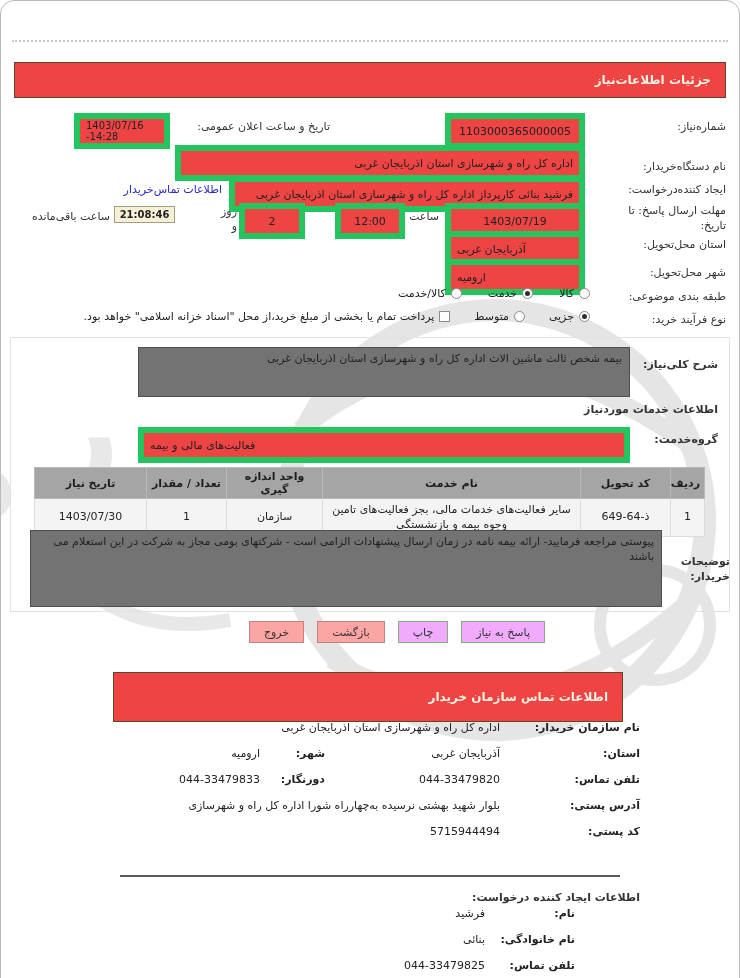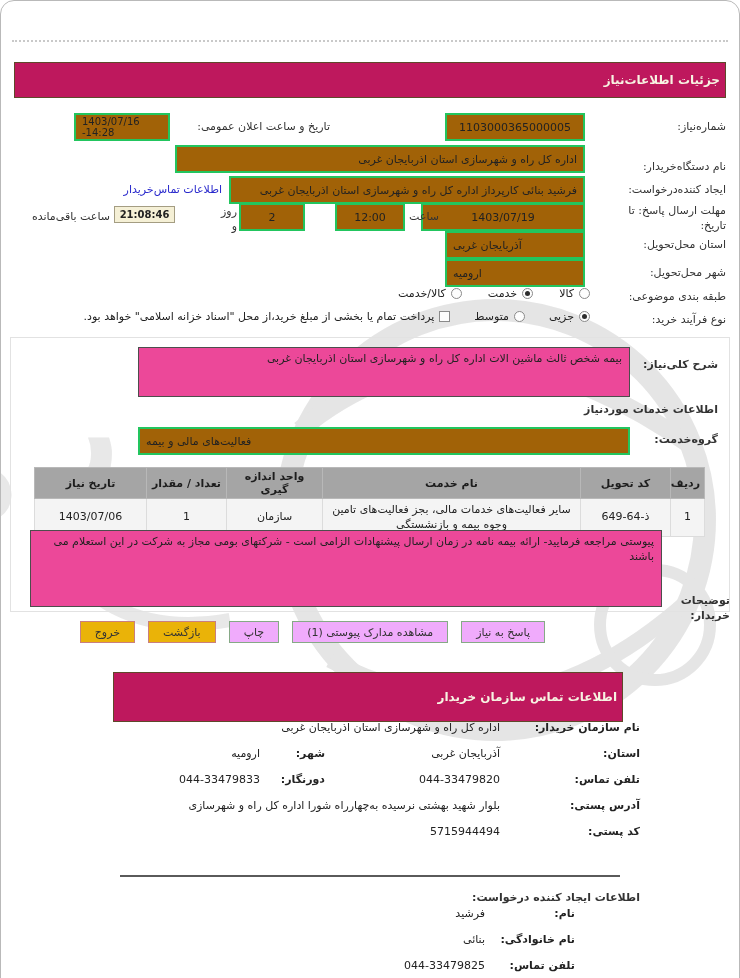--- a/index.html
+++ b/index.html
@@ -6,49 +6,49 @@
   html,body { width:740px; height:978px; background:#fff; }
   body {
     font-family:"DejaVu Sans", sans-serif;
     font-size:11px; color:#222;
     direction:rtl; position:relative; overflow:hidden;
   }
   .page-border { position:absolute; top:0; left:0; right:0; height:1100px;
     border:1px solid #b9b9b9; border-radius:14px 14px 0 0; pointer-events:none; z-index:5; }
   .dotted-sep { position:absolute; top:40px; left:12px; right:12px;
     border-top:2px dotted #c9c9c9; z-index:1; }
-  .section-header { position:absolute; z-index:2; background:#be185d; border:1px solid #5f482a;
+  .section-header { position:absolute; z-index:2; background:#ef4444; border:1px solid #5f482a;
     color:#f7f3e2; font-weight:bold; font-size:12px; display:flex; align-items:center;
-    padding-right:5px; }
+    padding-right:14px; }
   .lbl { position:absolute; z-index:2; color:#333; text-align:right; line-height:1.35; }
   .lbl.b { font-weight:bold; }
-  .box { position:absolute; z-index:2; background:#a16207; border:2px solid #22c55e;
+  .box { position:absolute; z-index:2; background:#ef4444; border:6px solid #22c55e;
     display:flex; align-items:center; padding:12px 6px; height:25px; }
   .box.center { justify-content:center; }
   .ltr { direction:ltr; unicode-bidi:embed; }
   .link { color:#2929cc; cursor:pointer; }
-  .bigbox { position:absolute; z-index:2; background:#ec4899; border:1px solid #4d4d4d;
+  .bigbox { position:absolute; z-index:2; background:#737373; border:1px solid #4d4d4d;
     padding:3px 7px; text-align:right; line-height:1.4; overflow:hidden; }
   .panel { position:absolute; z-index:1; border:1px solid #e2e2e2; background:transparent; }
   .opt-row { position:absolute; z-index:2; display:flex; align-items:center; gap:26px; }
   .opt { display:flex; align-items:center; gap:5px; white-space:nowrap;justify-content:center; }
   .radio { width:11px; height:11px; border:1px solid #8a8a8a; border-radius:50%;
     background:#fdfdfd; display:inline-flex; align-items:center; justify-content:center; flex:0 0 auto; }
   .radio.sel::after { content:""; width:5px; height:5px; border-radius:50%; background:#2e2e2e; }
   .chk { width:11px; height:11px; border:1px solid #8a8a8a; background:#fdfdfd; flex:0 0 auto; }
   table.svc { position:absolute; z-index:2; border-collapse:collapse; table-layout:fixed;
     background:#fff; border:1px solid #c7c7c7; }
   table.svc th { background:#a5a5a5; color:#1d1d1d; font-weight:bold; font-size:11px;
     height:25px; border:1px solid #b8b8b8; padding:2px 4px; }
   table.svc td { background:#f4f4f4; font-size:11px; height:38px; text-align:center;
     border:1px solid #dcdcdc; padding:2px 4px; line-height:1.35; }
   .btn { display:inline-flex; align-items:center; justify-content:center; height:22px;
     padding:0 14px; font-size:11px; font-family:inherit; cursor:pointer; border:1px solid; white-space:nowrap; }
   .btn.green { background:#f0abfc; border-color:#86a986; color:#333; }
-  .btn.pink  { background:#eab308; border-color:#c97f7f; color:#333; }
+  .btn.pink  { background:#fca5a5; border-color:#c97f7f; color:#333; }
   .btn-row { position:absolute; z-index:2; display:flex; gap:13px; }
   .contact-grid { position:absolute; z-index:2; display:grid;
     grid-template-columns:140px 175px 65px 1fr; grid-auto-rows:26px; align-items:center; }
   .contact-grid .cl { font-weight:bold; text-align:right; }
   .contact-grid .cv { text-align:right; }
   .contact-grid .span3 { grid-column:2 / 5; }
   .creator-grid { position:absolute; z-index:2; display:grid;
     grid-template-columns:90px 120px; grid-auto-rows:26px; align-items:center; }
   .creator-grid .cl { font-weight:bold; text-align:right; }
   .creator-grid .cv { text-align:right; }
@@ -96,21 +96,21 @@
   <span>اداره کل راه و شهرسازی استان اذربایجان غربی</span>
 </div>
 
 <span class="lbl" style="top:183px; right:14px;">ایجاد کننده‌درخواست:</span>
 <div class="box" style="top:176px; right:155px; width:356px; justify-content:flex-start;">
   <span>فرشید بنائی کارپرداز اداره کل راه و شهرسازی استان اذربایجان غربی</span>
 </div>
 <span class="lbl link" style="top:183px; right:518px;">اطلاعات تماس‌خریدار</span>
 
 <span class="lbl" style="top:204px; right:14px; width:125px;">مهلت ارسال پاسخ: تا تاریخ:</span>
-<div class="box center" style="top:203px; right:155px; width:164px;">
+<div class="box center" style="top:203px; right:155px; width:140px;">
   <span class="ltr">1403/07/19</span>
 </div>
 <span class="lbl" style="top:210px; right:301px;">ساعت</span>
 <div class="box center" style="top:203px; right:335px; width:70px;">
   <span class="ltr">12:00</span>
 </div>
 <div class="box center" style="top:203px; right:435px; width:66px;">
   <span class="ltr">2</span>
 </div>
 <span class="lbl" style="top:205px; right:503px; width:22px;">روز و</span>
@@ -194,33 +194,32 @@
       <th>تاریخ نیاز</th>
     </tr>
   </thead>
   <tbody>
     <tr>
       <td>1</td>
       <td>ذ-64-649</td>
       <td>سایر فعالیت‌های خدمات مالی، بجز فعالیت‌های تامین وجوه بیمه و بازنشستگی</td>
       <td>سازمان</td>
       <td class="ltr">1</td>
-      <td class="ltr">1403/07/06</td>
+      <td class="ltr">1403/07/30</td>
     </tr>
   </tbody>
 </table>
 
-<span class="lbl b" style="top:555px; right:10px; width:62px;margin-top:39px;">توضیحات خریدار:</span>
+<span class="lbl b" style="top:555px; right:10px; width:62px;">توضیحات خریدار:</span>
 <div class="bigbox" style="top:530px; right:78px; width:632px; height:77px;">
   <span>پیوستی مراجعه فرمایید- ارائه بیمه نامه در زمان ارسال پیشنهادات الزامی است - شرکتهای بومی مجاز به شرکت در این استعلام می باشند</span>
 </div>
 
 <div class="btn-row" style="top:621px; right:195px;">
   <button class="btn green">پاسخ به نیاز</button>
-  <button class="btn green">مشاهده مدارک پیوستی (1)</button>
   <button class="btn green">چاپ</button>
   <button class="btn pink">بازگشت</button>
   <button class="btn pink">خروج</button>
 </div>
 
 <div class="section-header" style="top:672px; right:117px; width:510px; height:50px;">
   <span>اطلاعات تماس سازمان خریدار</span>
 </div>
 
 <div class="contact-grid" style="top:714px; right:100px; width:540px;">

